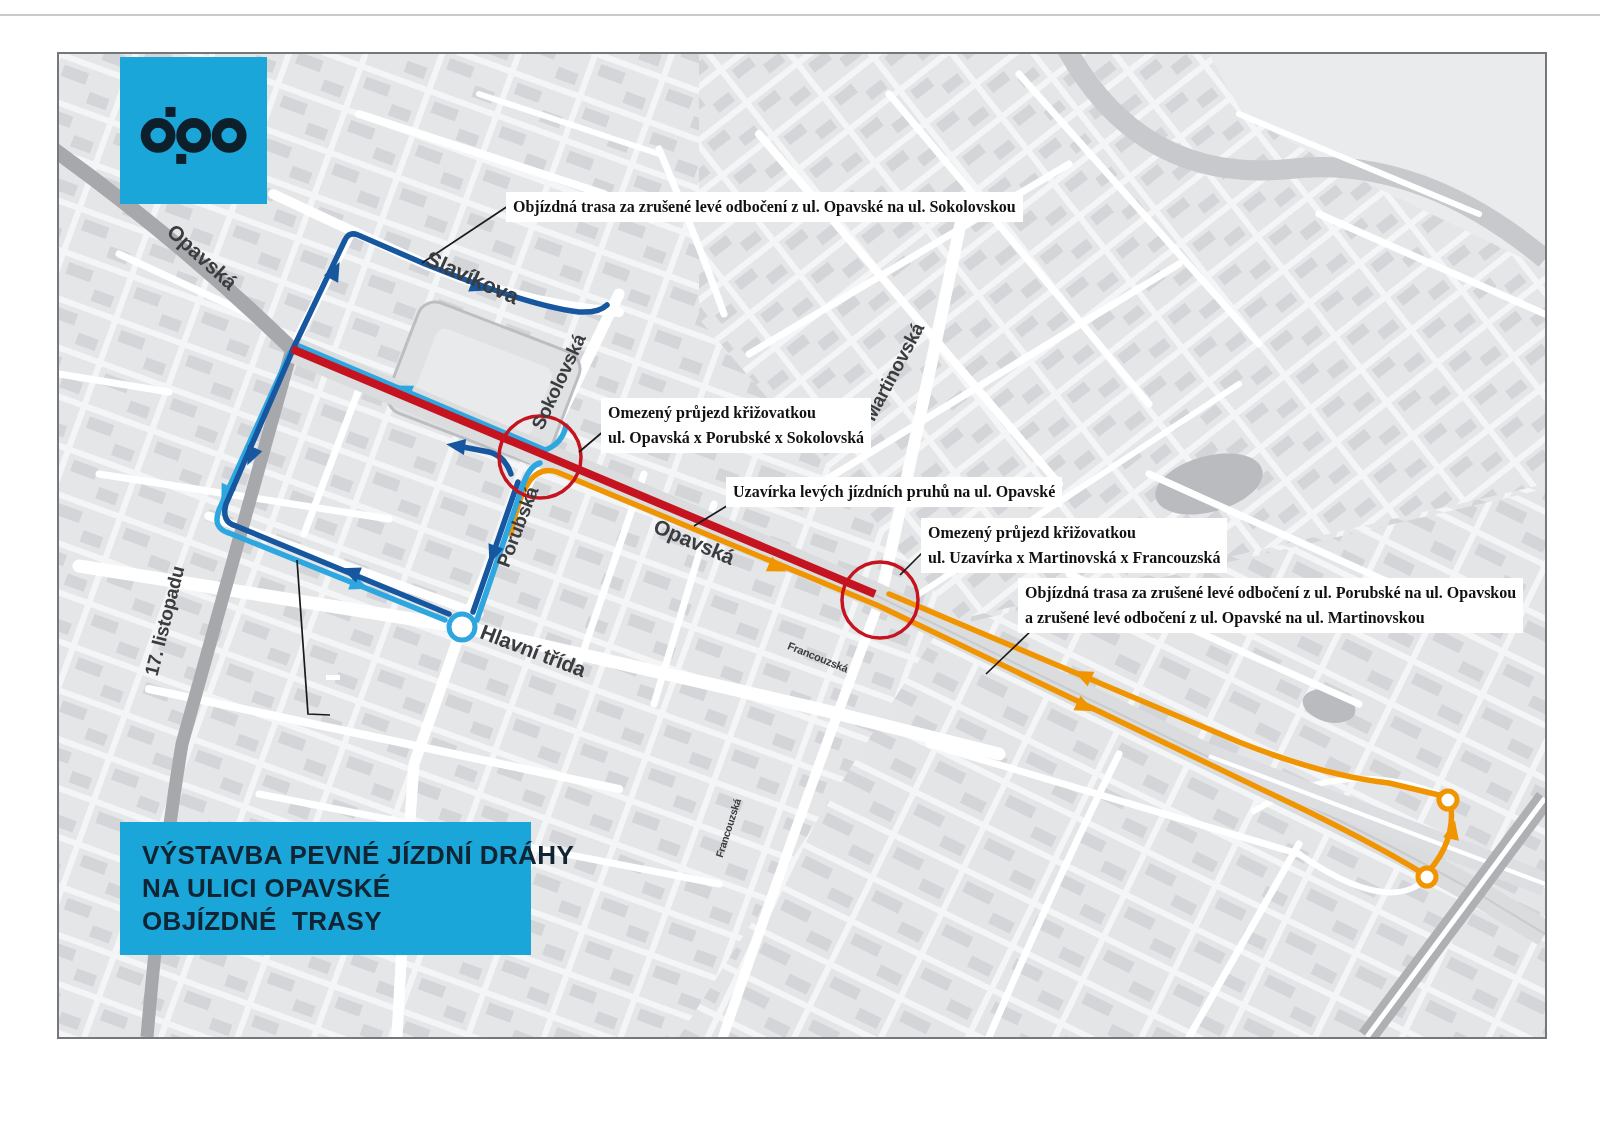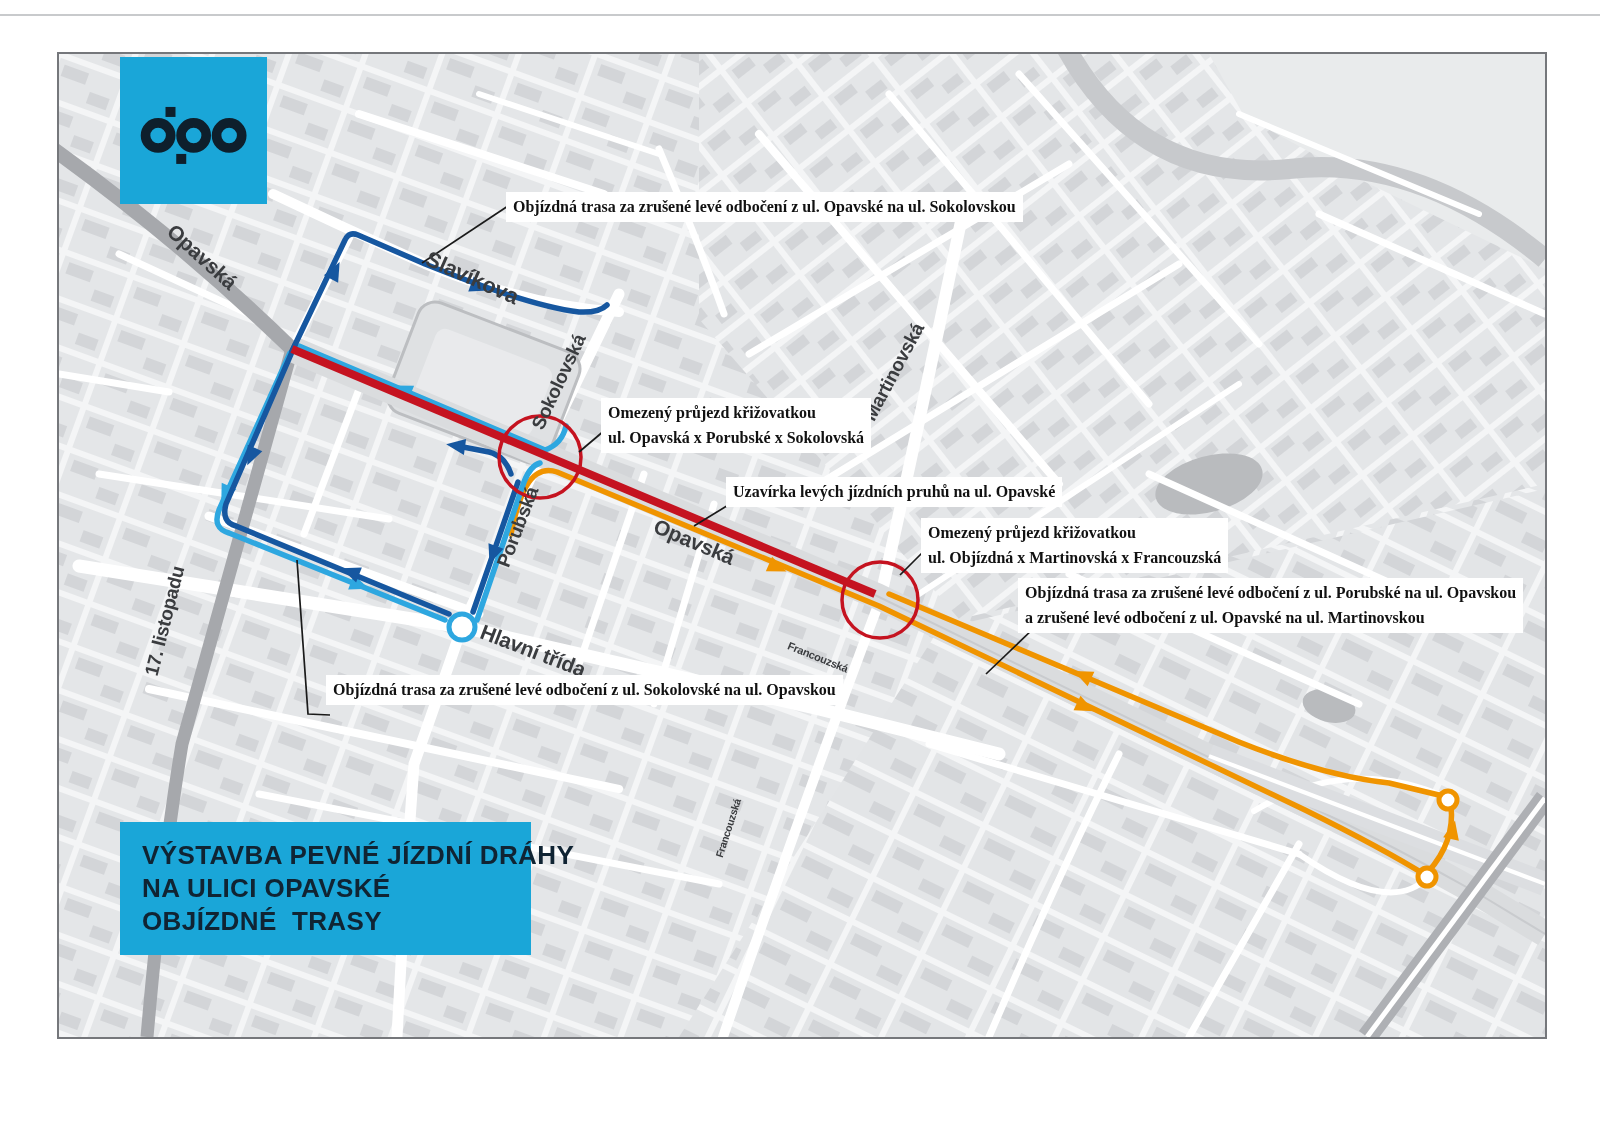--- a/index.html
+++ b/index.html
@@ -195,28 +195,27 @@
   </div>
   <div class="ann" style="left:601px;top:398px;">
     <div>Omezený průjezd křižovatkou</div>
     <div>ul. Opavská x Porubské x Sokolovská</div>
   </div>
   <div class="ann" style="left:726px;top:477px;">
     <div>Uzavírka levých jízdních pruhů na ul. Opavské</div>
   </div>
   <div class="ann" style="left:921px;top:518px;">
     <div>Omezený průjezd křižovatkou</div>
-    <div>ul. Objízdná x Martinovská x Francouzská</div>
+    <div>ul. Uzavírka x Martinovská x Francouzská</div>
   </div>
   <div class="ann" style="left:1018px;top:578px;">
     <div>Objízdná trasa za zrušené levé odbočení z ul. Porubské na ul. Opavskou</div>
     <div>a zrušené levé odbočení z ul. Opavské na ul. Martinovskou</div>
   </div>
   <div class="ann" style="left:326px;top:675px;">
-    <div>Objízdná trasa za zrušené levé odbočení z ul. Sokolovské na ul. Opavskou</div>
   </div>
 
   <div class="logo-box" role="img" aria-label="dpo">
     <svg width="108" height="74" viewBox="0 0 145 100">
       <g fill="none" stroke="var(--logo_ink)" stroke-width="13">
         <circle cx="24" cy="56" r="17"></circle>
         <circle cx="72" cy="56" r="17"></circle>
         <circle cx="120" cy="56" r="17"></circle>
       </g>
       <g fill="var(--logo_ink)">

